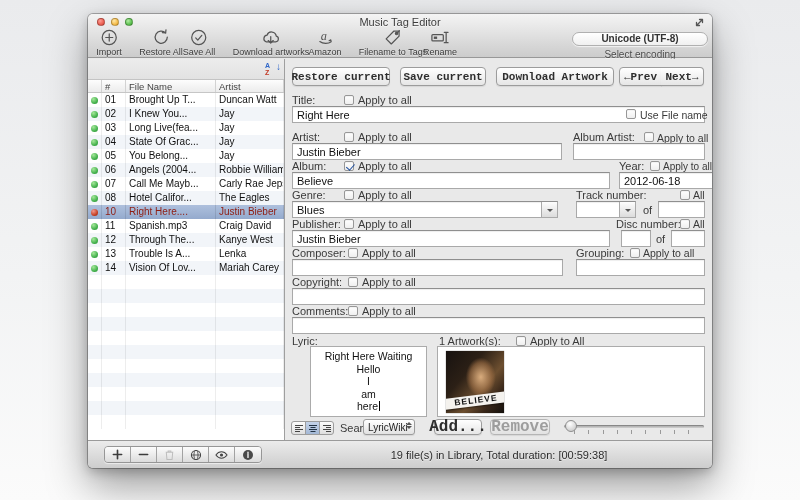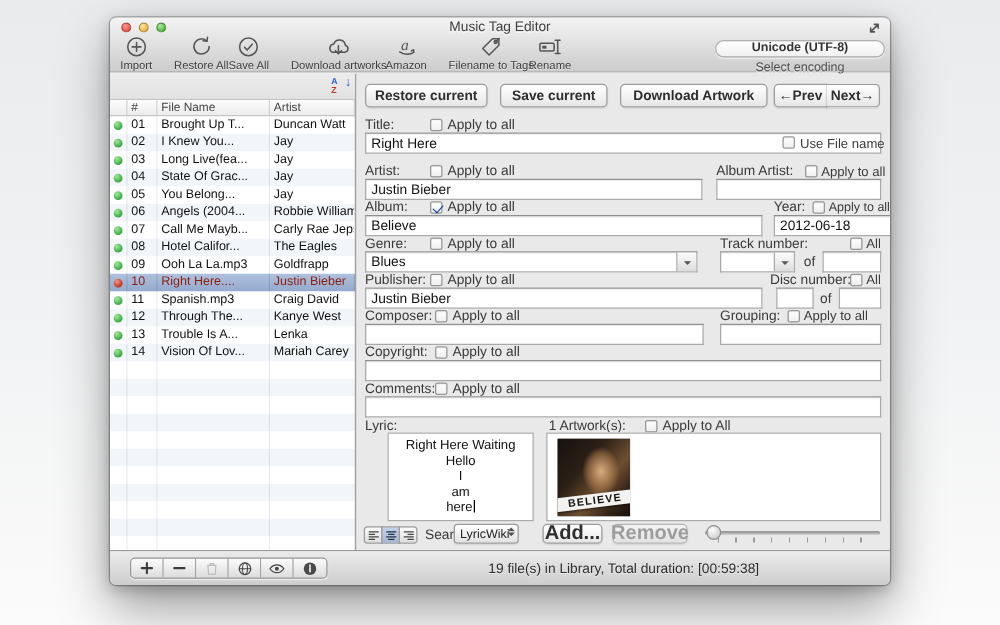--- a/index.html
+++ b/index.html
@@ -71,21 +71,21 @@
   .dot { width:7px; height:7px; border-radius:50%; }
   .dot.green { background:radial-gradient(circle at 35% 30%,#a5e89a,#3fae49 65%,#2c8a35); }
   .dot.red   { background:radial-gradient(circle at 35% 30%,#f2988d,#c23b1e 65%,#951f0f); }
 
   
   #panel { position:absolute; left:198px; top:45px; right:0; bottom:28px;
     background:#e9e9e9; overflow:hidden; }
   .btn { position:absolute; height:19px; border:1px solid #9c9c9c; border-radius:4px;
     background:linear-gradient(#ffffff,#e6e6e6); font-size:11px; font-weight:bold; color:#2e2e2e;
     display:flex; align-items:center; justify-content:center;
-    box-shadow:0 1px 1px rgba(0,0,0,.08); white-space:nowrap; }
+    box-shadow:0 1px 1px rgba(0,0,0,.08); white-space:nowrap;font-family:Liberation Mono, monospace; }
   .seg { border-radius:0; }
   .lb { position:absolute; font-size:11px; color:#3a3a3a; white-space:nowrap; }
   .lb.sm { font-size:10.5px; }
   .cb { position:absolute; width:10px; height:10px; border:1px solid #979797; border-radius:2px;
     background:linear-gradient(#ffffff,#efefef); box-shadow:inset 0 1px 1px rgba(0,0,0,.05); }
   .cb.on::after { content:""; position:absolute; left:2.5px; top:0px; width:3.5px; height:7px;
     border-right:1.6px solid #1d4e9e; border-bottom:1.6px solid #1d4e9e; transform:rotate(42deg); }
   .tf { position:absolute; height:17px; background:#fff; border:1px solid #a9a9a9; border-top-color:#8f8f8f;
     font-size:11px; color:#101010; padding:0 4px; display:flex; align-items:center;
     box-shadow:inset 0 1px 1px rgba(0,0,0,.07); white-space:nowrap; overflow:hidden; }
@@ -289,28 +289,20 @@
     <span class="tc col-artist">Carly Rae Jepsen</span>
   </div>
         <div class="trow alt">
     <span class="tc col-dot">
             <span class="dot green"></span>
           </span>
     <span class="tc col-num">08</span>
     <span class="tc col-file">Hotel Califor...</span>
     <span class="tc col-artist">The Eagles</span>
   </div>
-        <div class="trow">
-    <span class="tc col-dot">
-            <span class="dot green"></span>
-          </span>
-    <span class="tc col-num">09</span>
-    <span class="tc col-file">Ooh La La.mp3</span>
-    <span class="tc col-artist">Goldfrapp</span>
-  </div>
         <div class="trow alt sel">
     <span class="tc col-dot">
             <span class="dot red"></span>
           </span>
     <span class="tc col-num">10</span>
     <span class="tc col-file">Right Here....</span>
     <span class="tc col-artist">Justin Bieber</span>
   </div>
         <div class="trow">
     <span class="tc col-dot">

